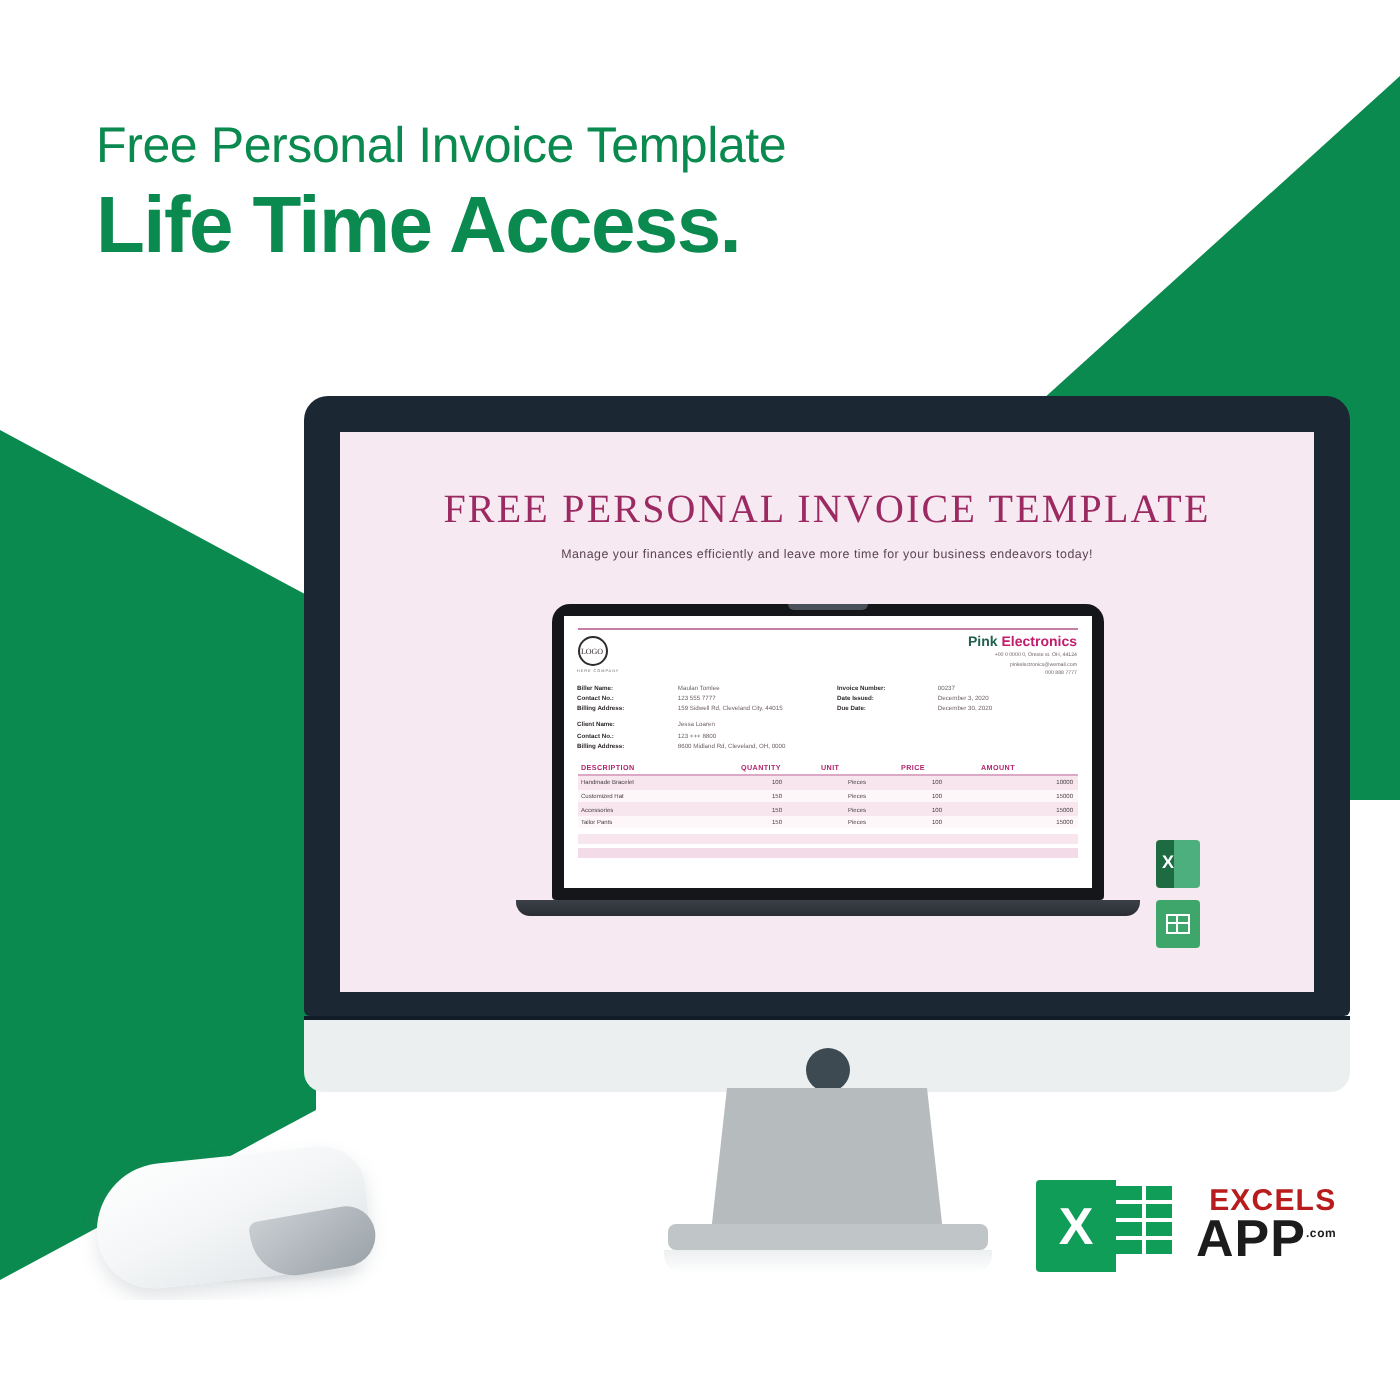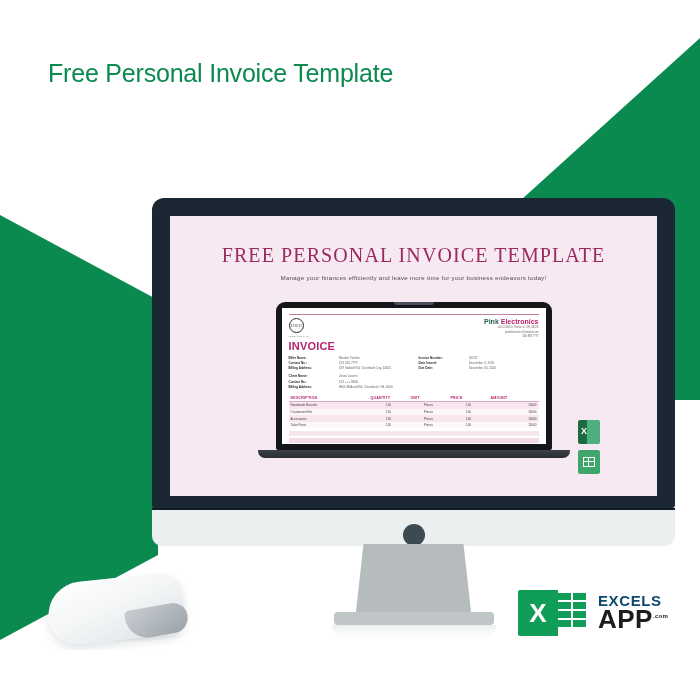--- a/index.html
+++ b/index.html
@@ -188,34 +188,35 @@
   }
   #brand-x-block .x {
     position: absolute; left: 0; right: 0; top: 8px; text-align: center;
     color: #fff; font-size: 26px; font-weight: bold;
   }
   #brand-grid { position: absolute; left: 40px; top: 3px; width: 30px; height: 40px; }
   #brand-grid .cell {
     position: absolute; width: 13px; height: 7px; background: #0f9d58;
   }
   #brand-text { margin-left: 6px; line-height: .92; }
-  #brand-excels { font-size: 15px; font-weight: bold; color: #0c4a6e; letter-spacing: .6px; }
+  #brand-excels { font-size: 15px; font-weight: bold; color: #b91c1c; letter-spacing: .6px; text-align: right; }
   #brand-app { font-size: 26px; font-weight: bold; color: #1c1c1c; letter-spacing: .5px; }
   #brand-dotcom { font-size: 6px; color: #1c1c1c; vertical-align: super; letter-spacing: .3px; }
 </style>
 </head>
 <body>
 
 <div id="stage">
 
   <div class="wedge" id="wedge-right-2"></div>
   <div class="wedge" id="wedge-left"></div>
 
   <div id="headline-block">
     <div id="headline-sub">Free Personal Invoice Template</div>
+    <div id="headline-main">Life Time Access.</div>
   </div>
 
   <div id="monitor">
     <div id="monitor-bezel"></div>
 
     <div id="monitor-screen">
       <div id="page-title">FREE PERSONAL INVOICE TEMPLATE</div>
       <div id="page-subtitle">Manage your finances efficiently and leave more time for your business endeavors today!</div>
 
       <div id="laptop">
@@ -236,21 +237,20 @@
                   <div id="inv-company-name">
                     <span class="dark">Pink</span>
                     <span>Electronics</span>
                   </div>
                   <div class="inv-company-line">+00 0 0000 0, Oreste st. OH, 44124</div>
                   <div class="inv-company-line">pinkelectronics@wemail.com</div>
                   <div class="inv-company-line">000 888 7777</div>
                 </div>
               </div>
 
-              <div id="inv-word">INVOICE</div>
 
               <div class="inv-meta-grid">
                 <div class="inv-meta-col">
                   <div class="inv-meta-row">
                     <span class="inv-meta-label">Biller Name:</span>
                     <span class="inv-meta-value">Maulan Tomlee</span>
                   </div>
                   <div class="inv-meta-row">
                     <span class="inv-meta-label">Contact No.:</span>
                     <span class="inv-meta-value">123 555 7777</span>

